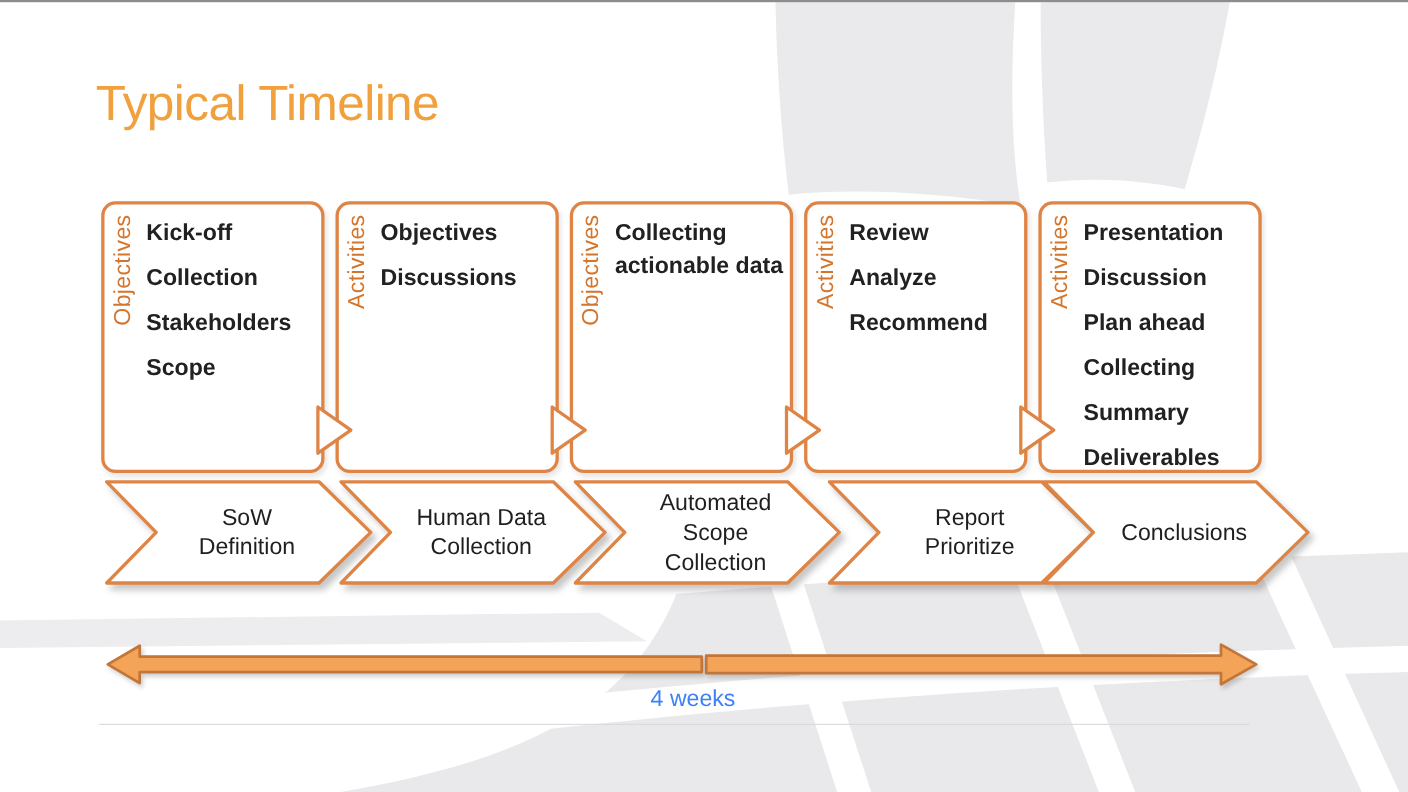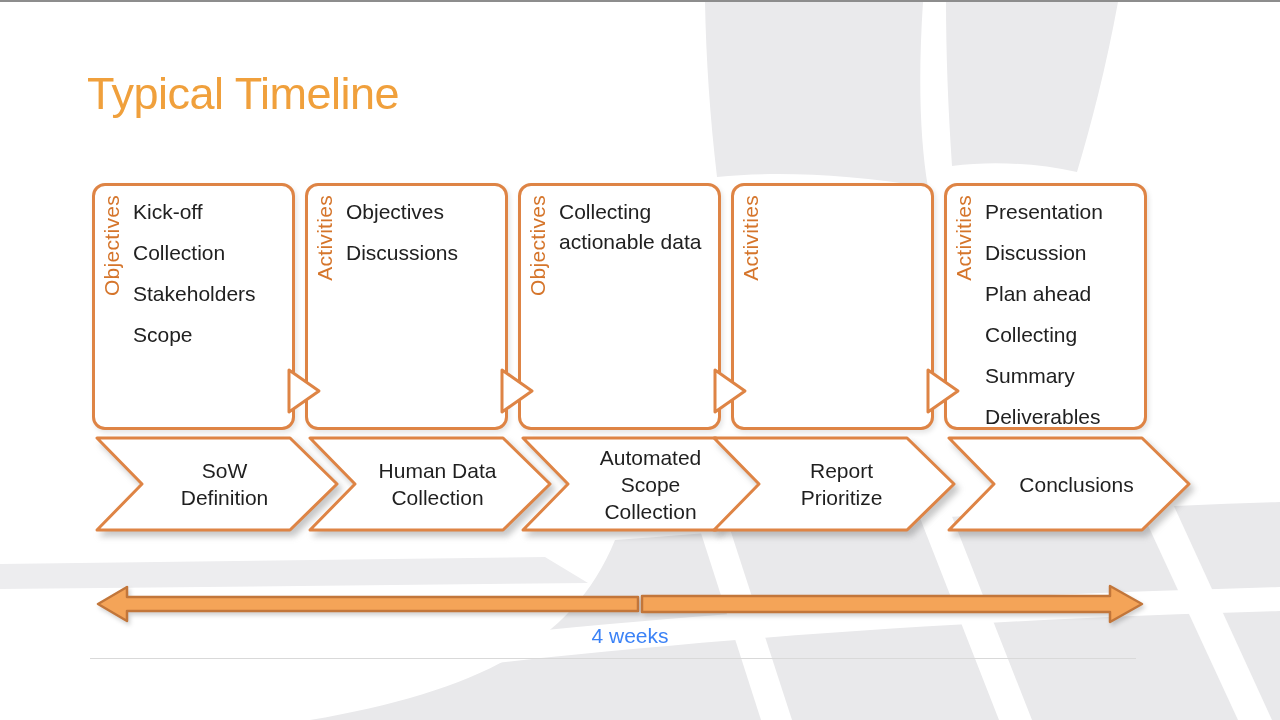--- a/index.html
+++ b/index.html
@@ -29,20 +29,21 @@
   .side-label{
     position:absolute;left:5px;top:9px;
     writing-mode:vertical-rl;transform:rotate(180deg);
     font-size:21px;color:#D5752B;letter-spacing:0.3px;
     white-space:nowrap;
   }
   .items{margin:11px 4px 0 38px;}
   .item{
     font-size:21px;line-height:30px;color:#212121;
     margin-bottom:11px;
+    font-weight:bold;
   }
 
   
   .connector{position:absolute;top:367px;width:36px;height:48px;z-index:3;}
 
   
   .chevron{position:absolute;top:436px;width:245px;height:96px;z-index:1;}
   .chevron svg{position:absolute;left:0;top:0;filter:drop-shadow(4px 5px 3px rgba(95,95,95,0.35));}
   .chev-label{
     position:absolute;left:0;top:0;right:0;bottom:0;
@@ -108,20 +109,25 @@
 
   <div class="phase-box" style="left:518px">
     <div class="side-label">Objectives</div>
     <div class="items">
       <div class="item">Collecting actionable data</div>
     </div>
   </div>
 
   <div class="phase-box" style="left:731px">
     <div class="side-label">Activities</div>
+    <div class="items">
+      <div class="item">Review</div>
+      <div class="item">Analyze</div>
+      <div class="item">Recommend</div>
+    </div>
   </div>
 
   <div class="phase-box" style="left:944px">
     <div class="side-label">Activities</div>
     <div class="items">
       <div class="item">Presentation</div>
       <div class="item">Discussion</div>
       <div class="item">Plan ahead</div>
       <div class="item">Collecting</div>
       <div class="item">Summary</div>
@@ -172,21 +178,21 @@
     </svg>
     <div class="chev-label">
       <div>
         <span class="chev-line">Automated</span>
         <span class="chev-line">Scope</span>
         <span class="chev-line">Collection</span>
       </div>
     </div>
   </div>
 
-  <div class="chevron" style="left:712px">
+  <div class="chevron" style="left:752px">
     <svg width="245" height="96" viewBox="0 0 245 96">
       <polygon points="2,2 195,2 242,48 195,94 2,94 47,48" fill="#ffffff" stroke="#DE8445" stroke-width="3" stroke-linejoin="round"></polygon>
     </svg>
     <div class="chev-label">
       <div>
         <span class="chev-line">Report</span>
         <span class="chev-line">Prioritize</span>
       </div>
     </div>
   </div>

